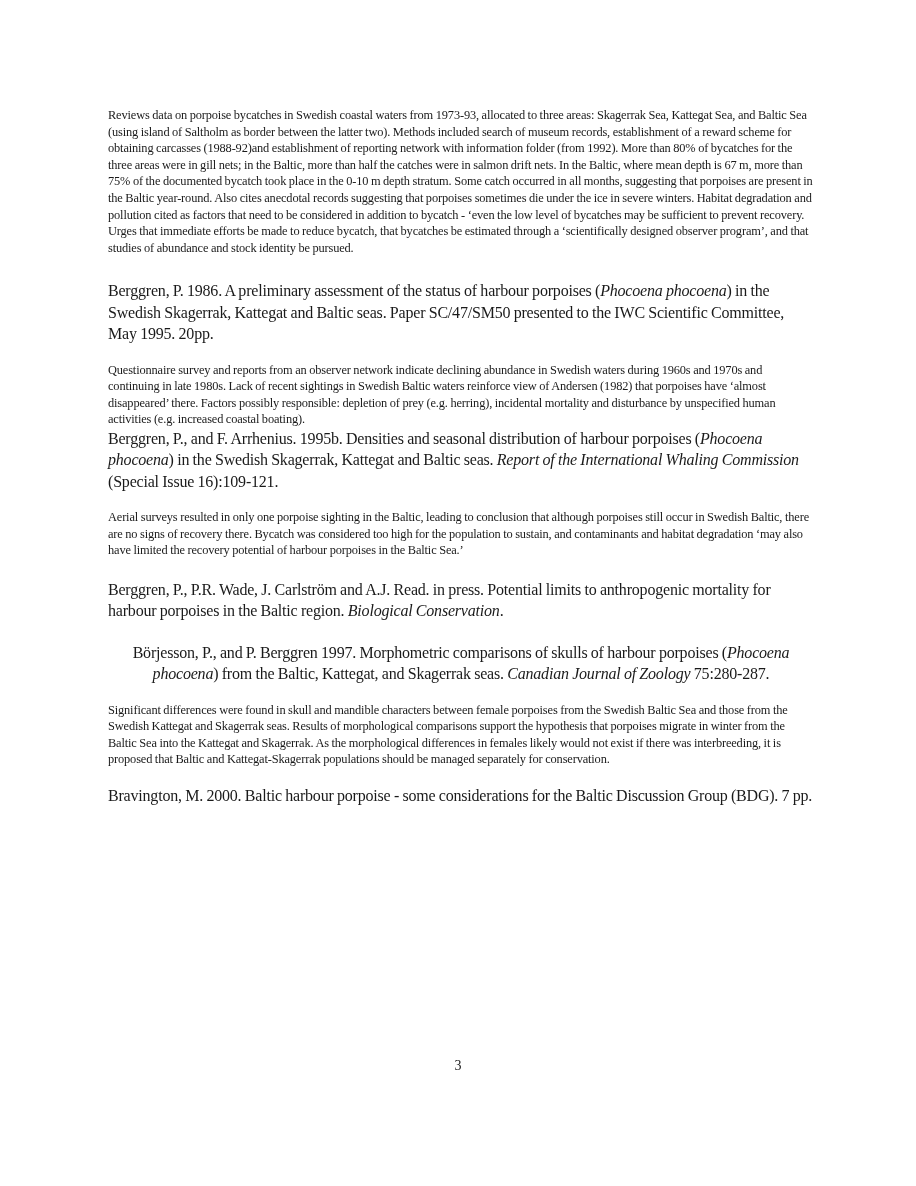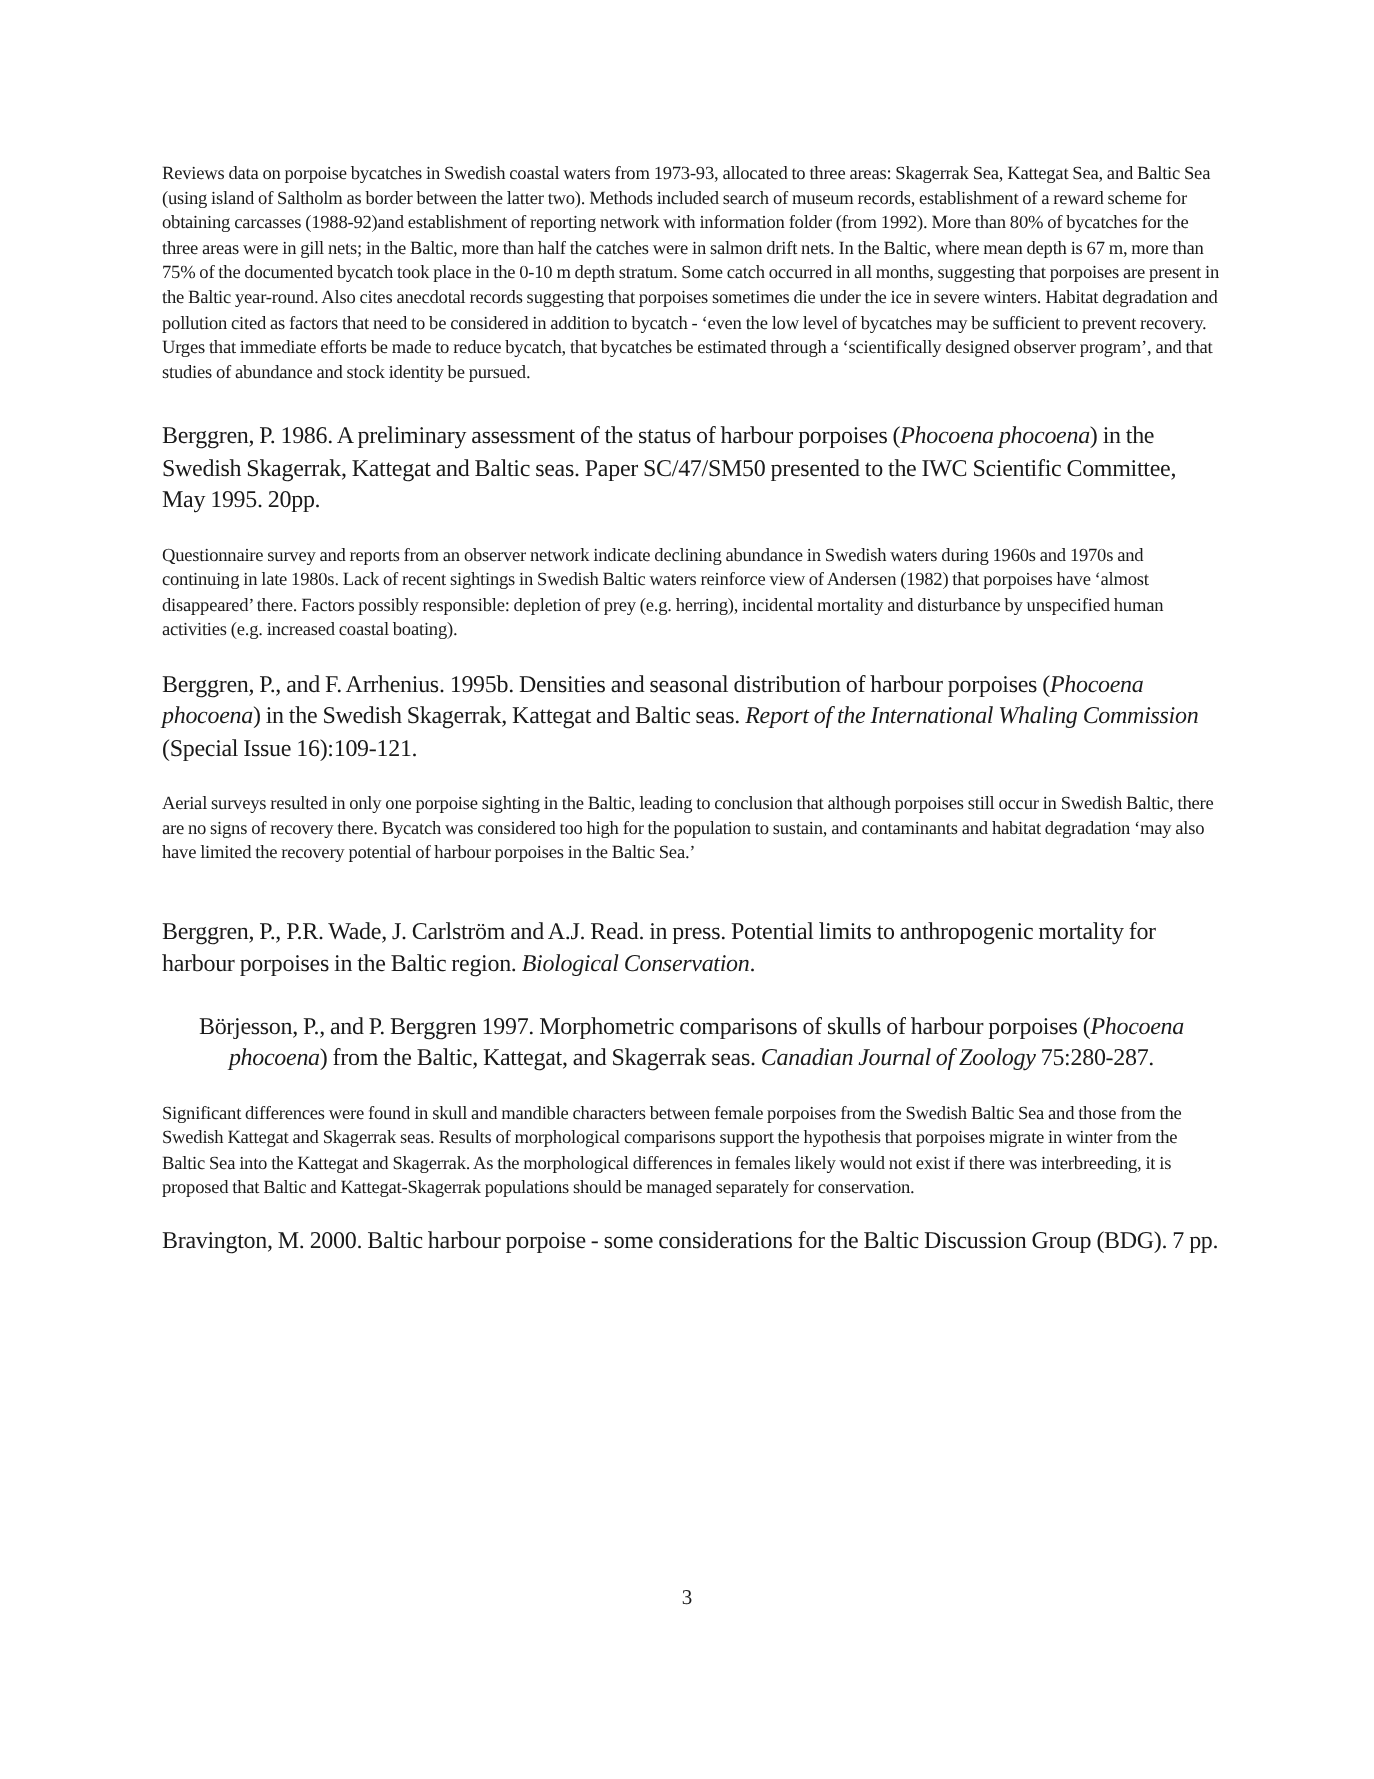--- a/index.html
+++ b/index.html
@@ -53,27 +53,27 @@
 
   <p class="abstract" style="margin-top:0;">Reviews data on porpoise bycatches in Swedish coastal waters from 1973-93, allocated to three areas: Skagerrak Sea, Kattegat Sea, and Baltic Sea (using island of Saltholm as border between the latter two). Methods included search of museum records, establishment of a reward scheme for obtaining carcasses (1988-92)and establishment of reporting network with information folder (from 1992). More than 80% of bycatches for the three areas were in gill nets; in the Baltic, more than half the catches were in salmon drift nets. In the Baltic, where mean depth is 67 m, more than 75% of the documented bycatch took place in the 0-10 m depth stratum. Some catch occurred in all months, suggesting that porpoises are present in the Baltic year-round. Also cites anecdotal records suggesting that porpoises sometimes die under the ice in severe winters. Habitat degradation and pollution cited as factors that need to be considered in addition to bycatch - ‘even the low level of bycatches may be sufficient to prevent recovery. Urges that immediate efforts be made to reduce bycatch, that bycatches be estimated through a ‘scientifically designed observer program’, and that studies of abundance and stock identity be pursued.</p>
 
   <p class="ref" style="margin-top:24px;">
     <span>Berggren, P. 1986. A preliminary assessment of the status of harbour porpoises (</span><i>Phocoena phocoena</i><span>) in the Swedish Skagerrak, Kattegat and Baltic seas. Paper SC/47/SM50 presented to the IWC Scientific Committee, May 1995. 20pp.</span>
   </p>
 
 
   <p class="abstract" style="margin-top:17px;">Questionnaire survey and reports from an observer network indicate declining abundance in Swedish waters during 1960s and 1970s and continuing in late 1980s. Lack of recent sightings in Swedish Baltic waters reinforce view of Andersen (1982) that porpoises have ‘almost disappeared’ there. Factors possibly responsible: depletion of prey (e.g. herring), incidental mortality and disturbance by unspecified human activities (e.g. increased coastal boating).</p>
 
-  <p class="ref" style="margin-top:18px;">
+  <p class="ref" style="">
     <span>Berggren, P., and F. Arrhenius. 1995b. Densities and seasonal distribution of  harbour porpoises (</span><i>Phocoena phocoena</i><span>) in the Swedish Skagerrak, Kattegat and Baltic seas. </span><i>Report of the International Whaling Commission</i><span> (Special Issue 16):109-121.</span>
   </p>
 
   <p class="abstract" style="margin-top:17px;">Aerial surveys resulted in only one porpoise sighting in the Baltic, leading to conclusion that although porpoises still occur in Swedish Baltic, there are no signs of recovery there.  Bycatch was considered too high for the population to sustain, and contaminants and habitat degradation ‘may also have limited the recovery potential of harbour porpoises in the Baltic Sea.’</p>
 
-  <p class="ref" style="margin-top:34px;">
+  <p class="ref" style="margin-top:20px;">
     <span>Berggren, P., P.R. Wade, J. Carlström and A.J. Read. in press. Potential limits to anthropogenic mortality for harbour porpoises in the Baltic region. </span><i>Biological Conservation</i><span>.</span>
   </p>
 
   <p class="ref" style="margin-top:20px;text-align:center;">
     <span>Börjesson, P., and P. Berggren 1997. Morphometric comparisons of skulls of harbour porpoises (</span><i>Phocoena phocoena</i><span>) from the Baltic, Kattegat, and Skagerrak seas. </span><i>Canadian Journal of Zoology</i><span> 75:280-287.</span>
   </p>
 
   <p class="abstract" style="margin-top:17px;">Significant differences were found in skull and mandible characters between female porpoises from the Swedish Baltic Sea and those from the Swedish Kattegat and Skagerrak seas. Results of morphological comparisons support the hypothesis that porpoises migrate in winter from the Baltic Sea into the Kattegat and Skagerrak. As the morphological differences in females likely would not exist if there was interbreeding, it is proposed that Baltic and Kattegat-Skagerrak populations should be managed separately for conservation.</p>
 
   <p class="ref" style="margin-top:17px;">

